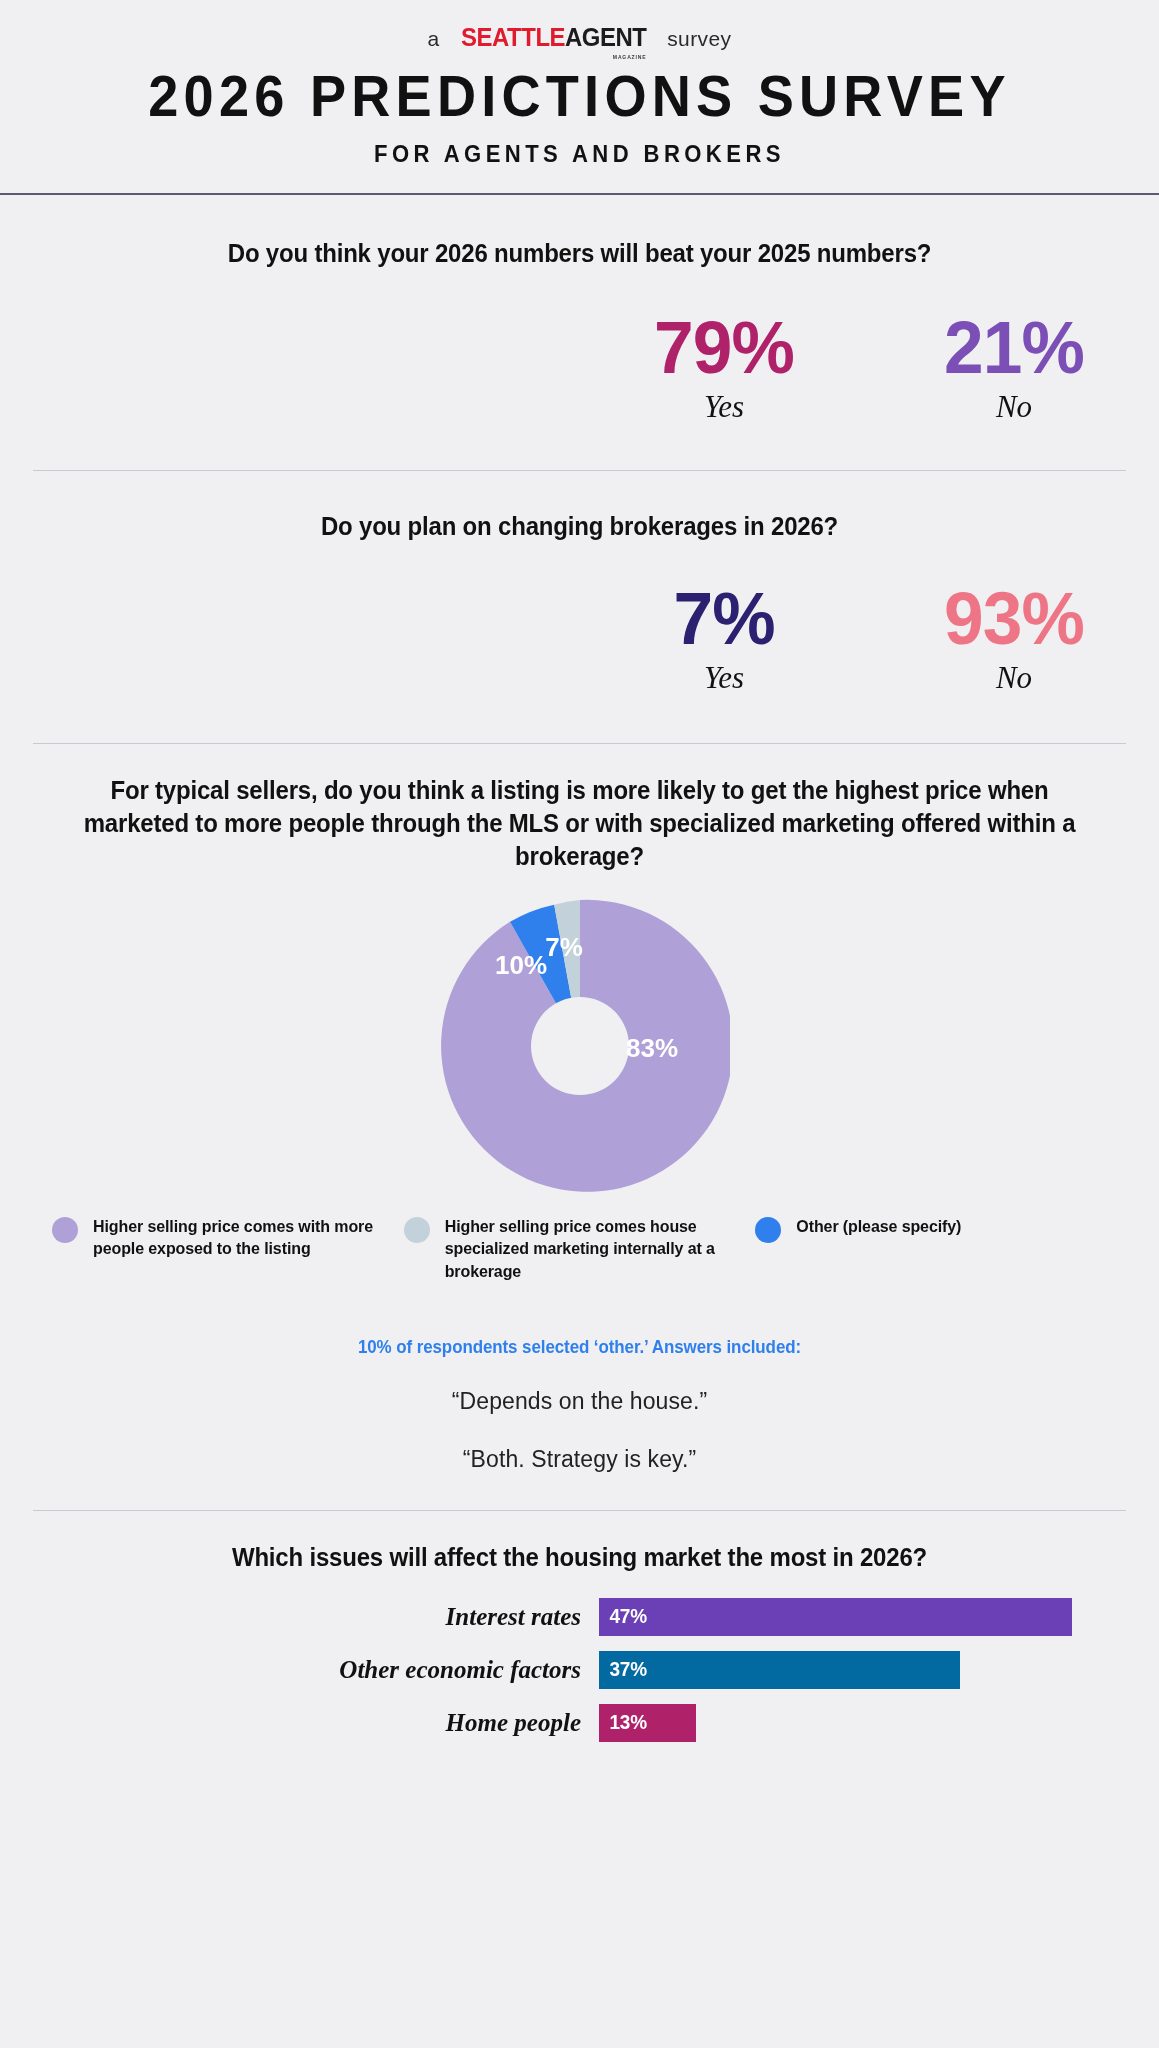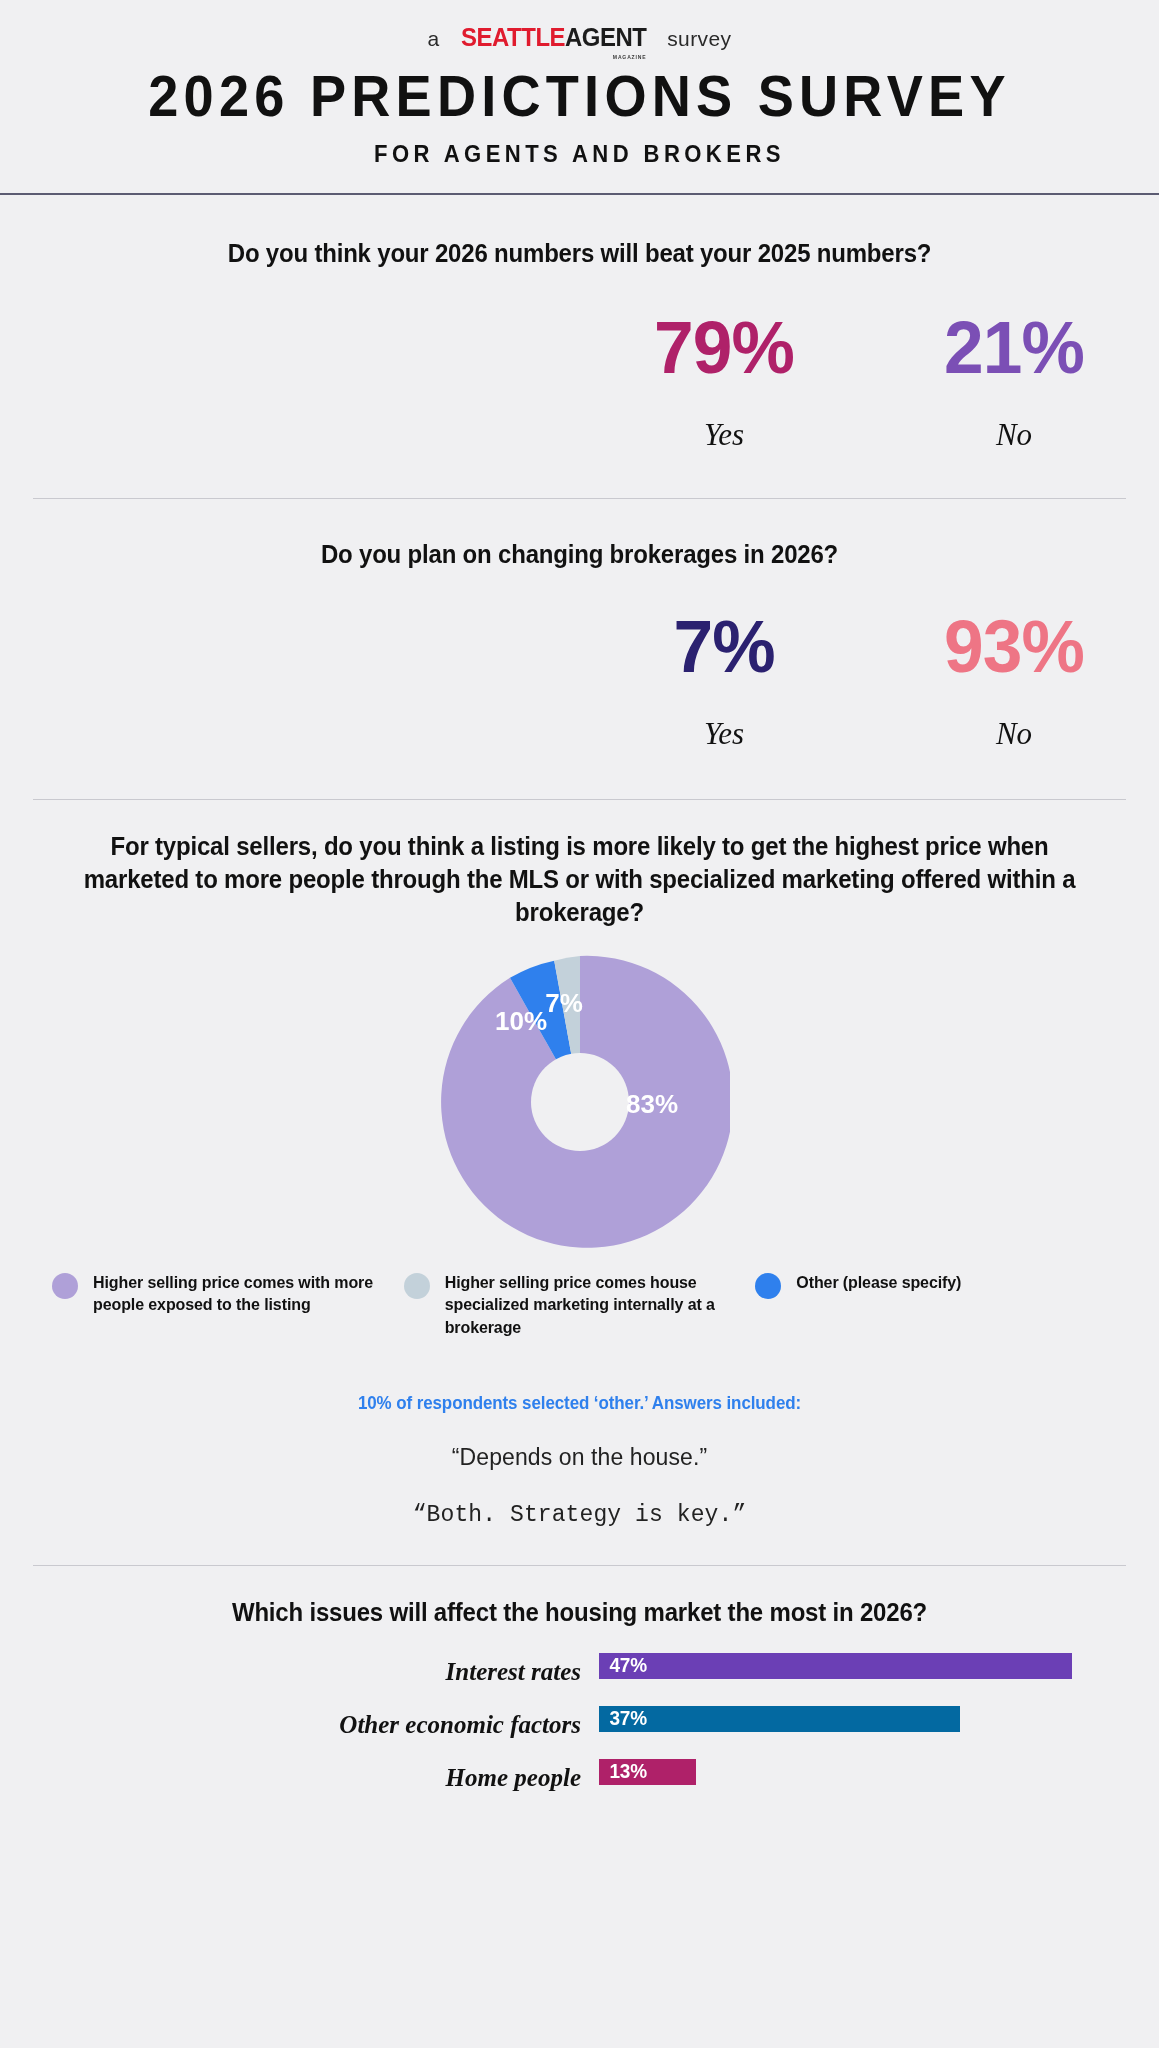--- a/index.html
+++ b/index.html
@@ -125,21 +125,21 @@
     line-height: 1;
     letter-spacing: -1px;
     transform: scaleX(0.95);
   }
   .stat-label {
     font-family: "Liberation Serif", serif;
     font-style: italic;
     font-weight: 400;
     font-size: 31px;
     color: #111;
-    margin-top: 32px;
+    margin-top: 4px;
   }
 
   
   .donut-wrap {
     display: flex;
     justify-content: center;
   }
   .donut-label {
     font-size: 26px;
     font-weight: 700;
@@ -212,21 +212,21 @@
     font-weight: 700;
     font-size: 25px;
     color: #111;
   }
   .bar-track {
     flex: 1;
     height: 38px;
     position: relative;
   }
   .bar-fill {
-    height: 26px;
+    height: 38px;
     display: flex;
     align-items: center;
   }
   .bar-value {
     color: #fff;
     font-weight: 700;
     font-size: 20px;
     padding-left: 11px;
     letter-spacing: -0.2px;
     transform: scaleX(0.95);
@@ -317,21 +317,21 @@
         <span class="legend-text">Higher selling price comes house specialized marketing internally at a brokerage</span>
       </div>
       <div class="legend-item">
         <span class="legend-dot" style="background:#2f80ed;"></span>
         <span class="legend-text">Other (please specify)</span>
       </div>
     </div>
 
     <div class="other-head" style="margin-top:53px;">10% of respondents selected ‘other.’ Answers included:</div>
     <div class="quote" style="margin-top:30px;">“Depends on the house.”</div>
-    <div class="quote" style="margin-top:31px;font-family:Liberation Mono, monospace;">“Both. Strategy is key.”</div>
+    <div class="quote" style="margin-top:31px;">“Both. Strategy is key.”</div>
   </div>
 
   <div class="divider" style="margin-top:37px;"></div>
 
   <div style="padding-top:32px;">
     <div class="q-text">Which issues will affect the housing market the most in 2026?</div>
 
     <div class="bars">
       <div class="bar-row">
         <div class="bar-label">Interest rates</div>

